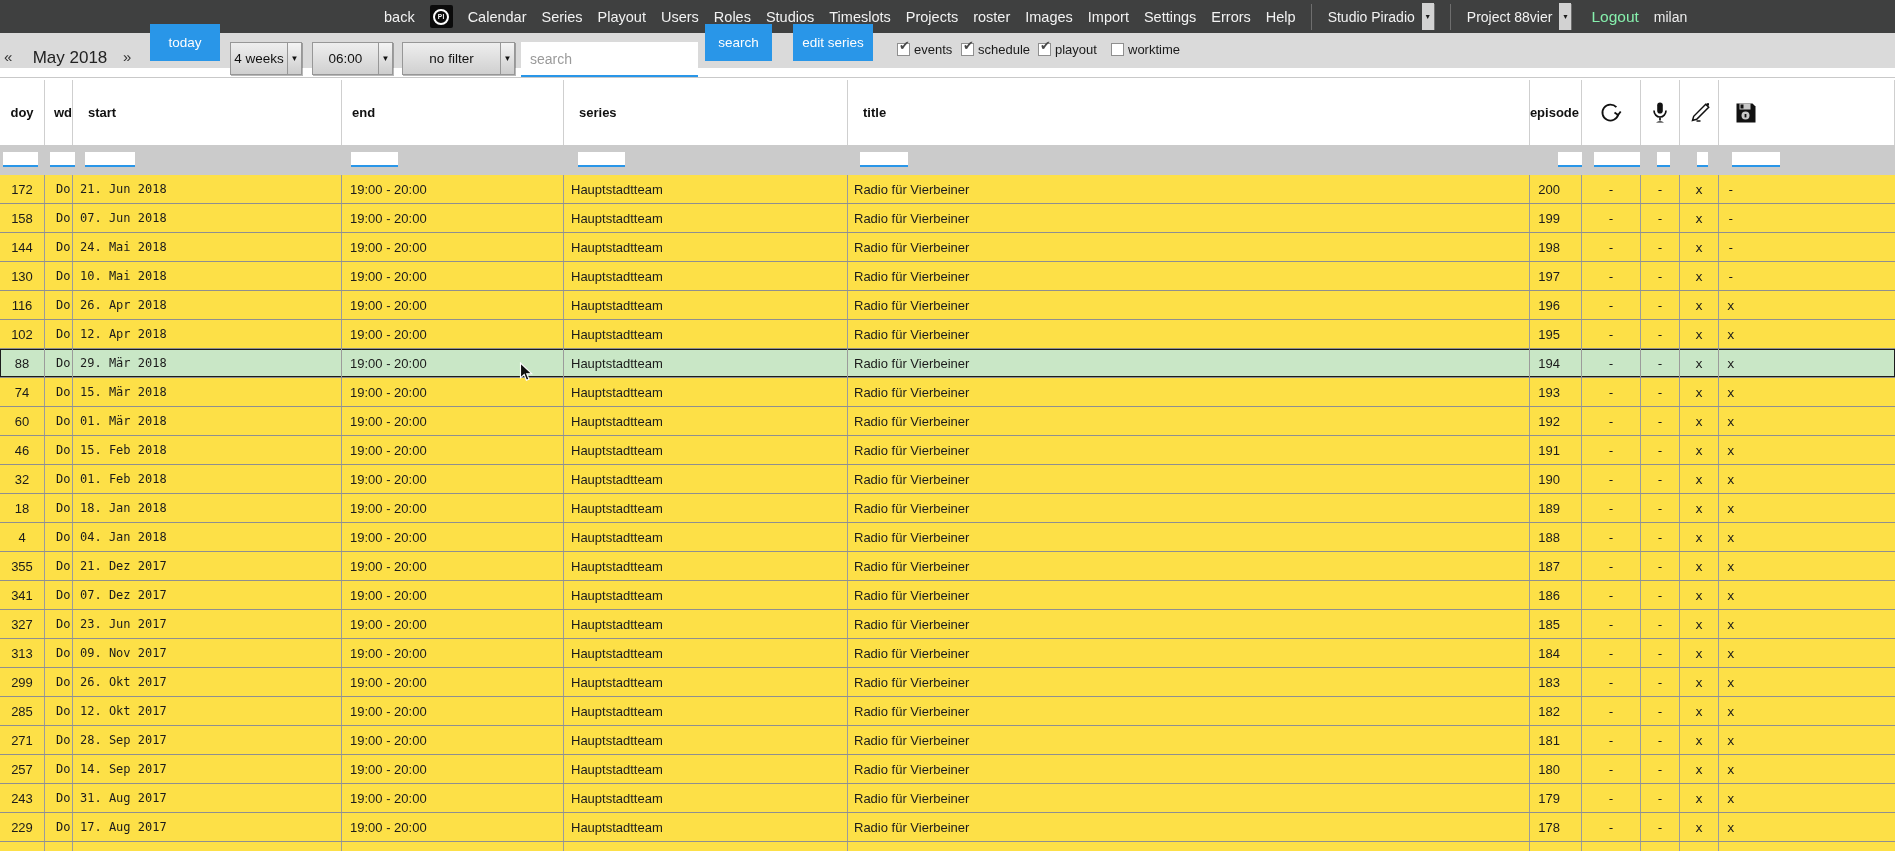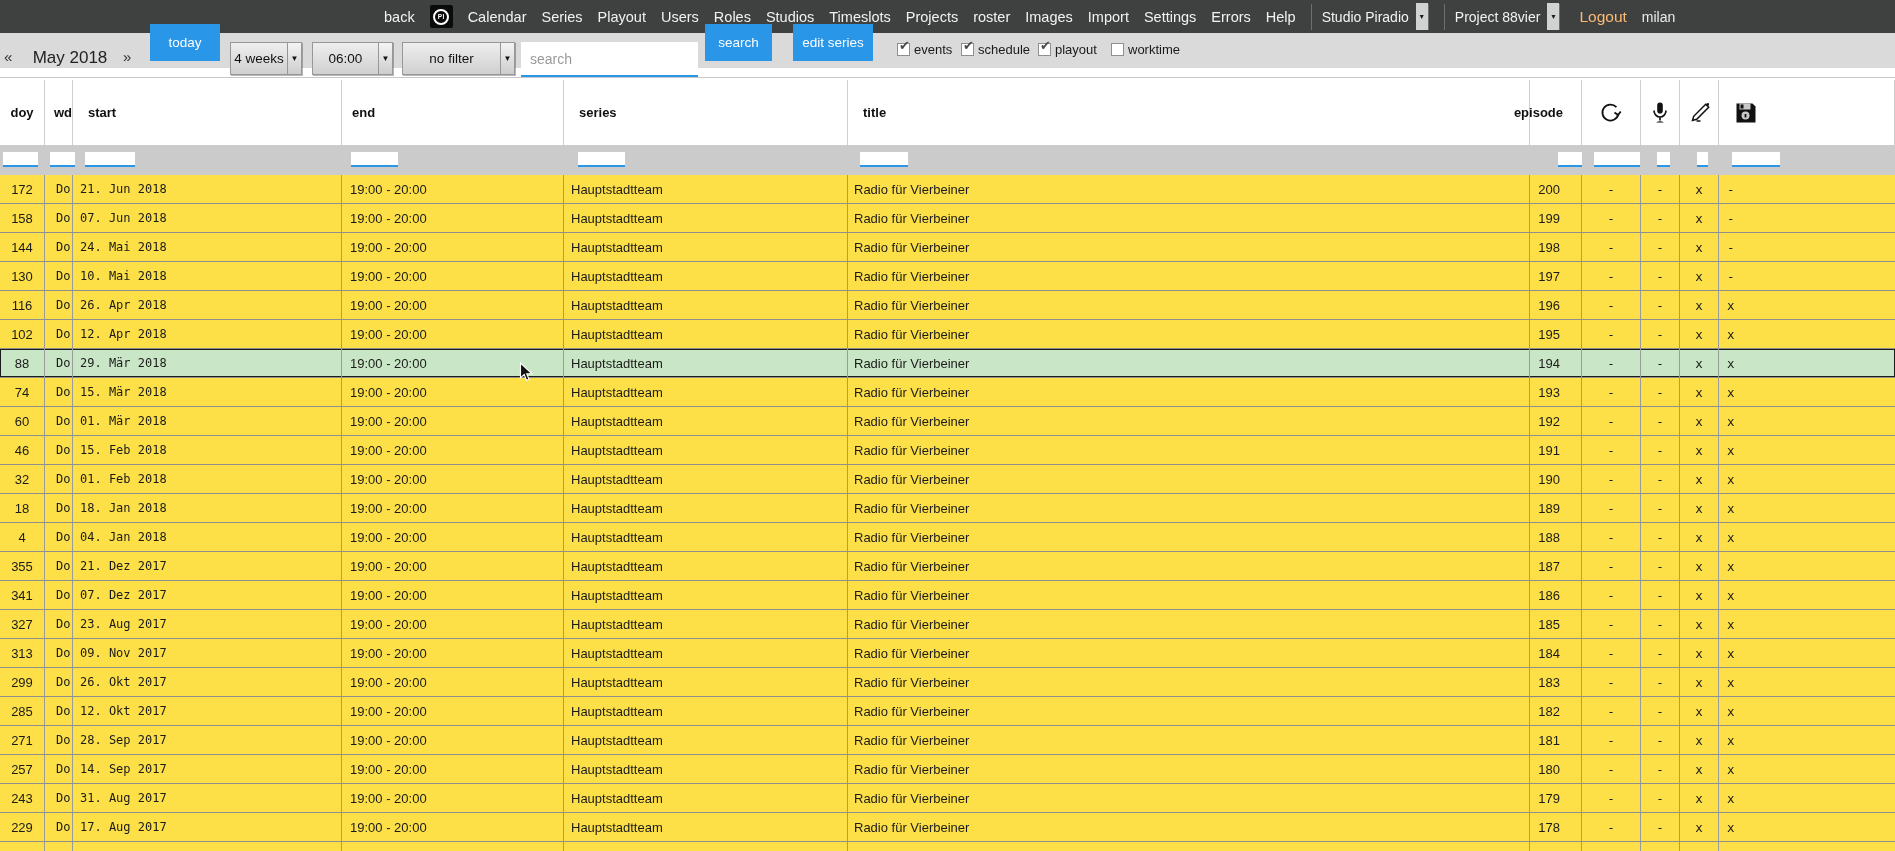--- a/index.html
+++ b/index.html
@@ -6,24 +6,24 @@
   html,body { background:#ffffff; }
   body { font-family:"Liberation Sans", sans-serif; }
   .screen { position:relative; width:1895px; height:851px; overflow:hidden; background:#ffffff; }
 
   
   .navbar { position:absolute; left:0; top:0; width:1895px; height:33px; background:#3f4040; }
   .nav-flex { position:absolute; left:384px; top:0; height:33px; display:flex; align-items:center; gap:15px; }
   .nav-item { color:#f2f2f2; font-size:14.5px; white-space:nowrap; cursor:default; }
   .nav-logo { width:23px; height:23px; background:#0b0b0b; border-radius:2px; display:flex; align-items:center; justify-content:center; }
   .nav-logo-ring { width:16px; height:16px; border:2px solid #fff; border-radius:50%; display:flex; align-items:center; justify-content:center; color:#fff; font-size:6.5px; font-weight:bold; letter-spacing:.3px; }
-  .nav-dd { height:26px; display:flex; align-items:center; gap:7px; border-left:1px solid #6e6e6e; border-right:1px solid #6e6e6e; padding-left:10px; }
+  .nav-dd { height:26px; display:flex; align-items:center; gap:7px; border-left:1px solid #6e6e6e; border-right:1px solid #6e6e6e; padding-left:16px; }
   .nav-dd-label { color:#f2f2f2; font-size:14px; white-space:nowrap; }
   .nav-dd-arrow { width:12px; height:27px; background:#d2d2d2; display:flex; align-items:center; justify-content:center; font-size:7px; color:#1c1c1c; }
-  .nav-logout { color:#fdba74; font-size:15.5px; margin-left:4px; }
+  .nav-logout { color:#86efac; font-size:15.5px; margin-left:4px; }
   .nav-user { color:#ececec; font-size:14px; }
 
   
   .toolbar { position:absolute; left:0; top:33px; width:1895px; height:35px; background:#dadada; }
   .tb-arrow { position:absolute; top:49px; font-size:15px; color:#333; line-height:16px; }
   .tb-prev { left:4px; }
   .tb-next { left:123px; }
   .tb-month { position:absolute; left:31px; top:48px; width:78px; text-align:center; font-size:17px; font-weight:500; color:#222; }
   .btn { position:absolute; top:24px; height:37px; background:#2996e8; color:#fdfdfd; font-size:13.5px; border:none; display:flex; align-items:center; justify-content:center; cursor:pointer; font-family:"Liberation Sans", sans-serif; }
   .btn-today { left:150px; width:70px; }
@@ -59,21 +59,21 @@
   .col-live    { left:1641px; width:39px; }
   .col-draft   { left:1680px; width:39px; }
   .col-saved   { left:1719px; width:176px; }
 
   .h-doy { justify-content:center; }
   .h-wd { padding-left:9px; }
   .h-start { padding-left:13px; }
   .h-end { padding-left:12px; }
   .h-series { padding-left:15px; }
   .h-title { padding-left:15px; }
-  .h-episode { justify-content:flex-end; padding-right:18px; }
+  .h-episode { justify-content:flex-end; padding-right:2px; }
   .h-saved { justify-content:flex-start; padding-left:16px; }
 
   
   .filter-row { position:absolute; left:0; top:145px; width:1895px; height:30px; background:#cbcbcb; }
   .finp { position:absolute; top:152px; height:15px; background:#fff; border:none; border-bottom:2px solid #2996e8; font-size:11px; padding:0 2px; font-family:"Liberation Sans", sans-serif; }
   .f-doy { left:3px; width:35px; }   .f-wd { left:50px; width:25px; }
   .f-start { left:85px; width:50px; } .f-end { left:351px; width:47px; }
   .f-series { left:578px; width:47px; } .f-title { left:860px; width:48px; }
   .f-episode { left:1558px; width:24px; } .f-rerun { left:1594px; width:46px; }
   .f-live { left:1657px; width:13px; } .f-draft { left:1697px; width:11px; }
@@ -422,21 +422,21 @@
         <div class="cell c-title col-title">Radio für Vierbeiner</div>
         <div class="cell c-episode col-episode">186</div>
         <div class="cell c-rerun col-rerun">-</div>
         <div class="cell c-live col-live">-</div>
         <div class="cell c-draft col-draft">x</div>
         <div class="cell c-saved col-saved">x</div>
       </div>
       <div class="row">
         <div class="cell c-doy col-doy">327</div>
         <div class="cell c-wd col-wd">Do,</div>
-        <div class="cell c-start col-start">23. Aug 2017</div>
+        <div class="cell c-start col-start">23. Jun 2017</div>
         <div class="cell c-end col-end">19:00 - 20:00</div>
         <div class="cell c-series col-series">Hauptstadtteam</div>
         <div class="cell c-title col-title">Radio für Vierbeiner</div>
         <div class="cell c-episode col-episode">185</div>
         <div class="cell c-rerun col-rerun">-</div>
         <div class="cell c-live col-live">-</div>
         <div class="cell c-draft col-draft">x</div>
         <div class="cell c-saved col-saved">x</div>
       </div>
       <div class="row">

